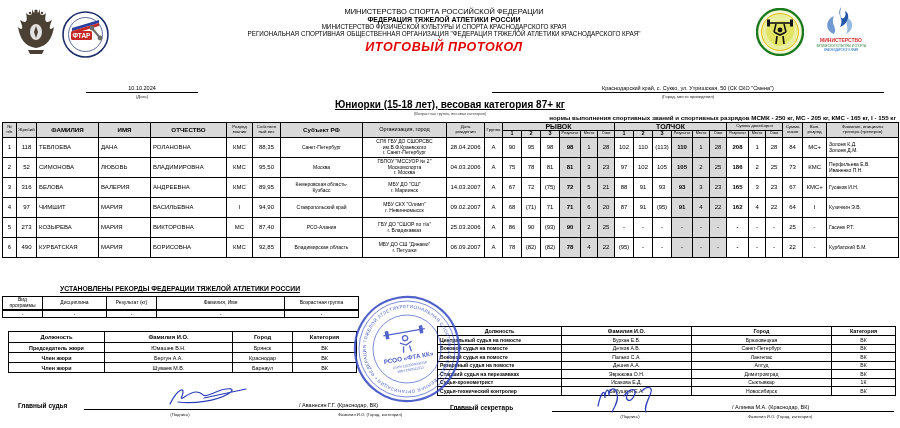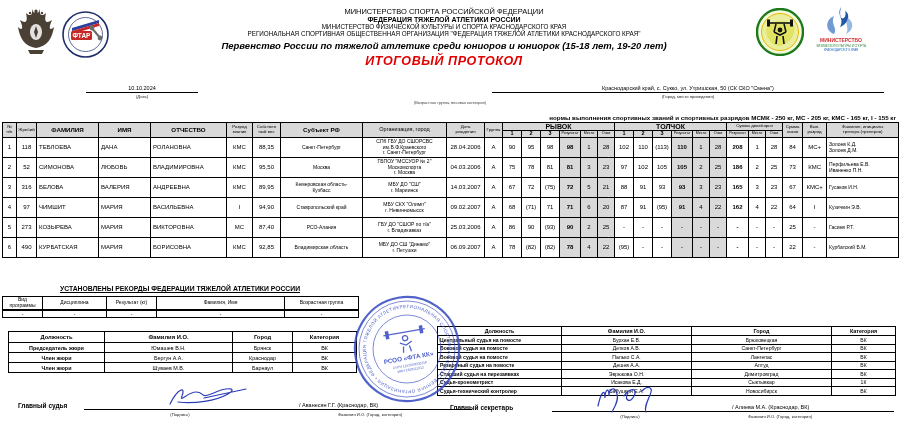--- a/index.html
+++ b/index.html
@@ -113,34 +113,34 @@
     <text x="31" y="38" font-size="5" font-weight="bold" fill="#d32f2f" text-anchor="middle">МИНИСТЕРСТВО</text>
     <text x="31" y="43" font-size="2.8" fill="#2e7d32" text-anchor="middle">ФИЗИЧЕСКОЙ КУЛЬТУРЫ И СПОРТА</text>
     <text x="31" y="47" font-size="2.8" fill="#1565c0" text-anchor="middle">КРАСНОДАРСКОГО КРАЯ</text>
   </svg>
 
   <div class="hc">
     <div class="h1">МИНИСТЕРСТВО СПОРТА  РОССИЙСКОЙ ФЕДЕРАЦИИ</div>
     <div class="h2">ФЕДЕРАЦИЯ ТЯЖЕЛОЙ АТЛЕТИКИ РОССИИ</div>
     <div class="h3">МИНИСТЕРСТВО ФИЗИЧЕСКОЙ КУЛЬТУРЫ И СПОРТА КРАСНОДАРСКОГО КРАЯ</div>
     <div class="h4">РЕГИОНАЛЬНАЯ СПОРТИВНАЯ ОБЩЕСТВЕННАЯ ОРГАНИЗАЦИЯ "ФЕДЕРАЦИЯ ТЯЖЕЛОЙ АТЛЕТИКИ КРАСНОДАРСКОГО КРАЯ"</div>
-    <div class="event">Первенство России по тяжелой атлетике среди юниоров и юниорок (15-18 лет, 19-20 лет)</div>
     <div class="proto">ИТОГОВЫЙ ПРОТОКОЛ</div>
   </div>
 
   <div id="date-block">
     <div class="fill">10.10.2024</div>
     <div class="cap">(Дата)</div>
   </div>
   <div id="venue-block">
     <div class="fill">Краснодарский край, с. Сукко, ул. Утришская, 50 (СК СКО "Смена")</div>
     <div class="cap">(Город, место проведения)</div>
   </div>
 
   <div id="category">
+    <div class="t">Юниорки (15-18 лет), весовая категория 87+ кг</div>
     <div class="c">(Возрастная группа, весовая категория)</div>
   </div>
   <div id="norms">нормы выполнения спортивных званий и спортивных разрядов  МСМК - 250 кг, МС - 205 кг, КМС - 165 кг, I - 155 кг</div>
 
   <table id="results">
     <colgroup>
       <col style="width:14px">
         <col style="width:20px">
         <col style="width:62px">
         <col style="width:52px">

